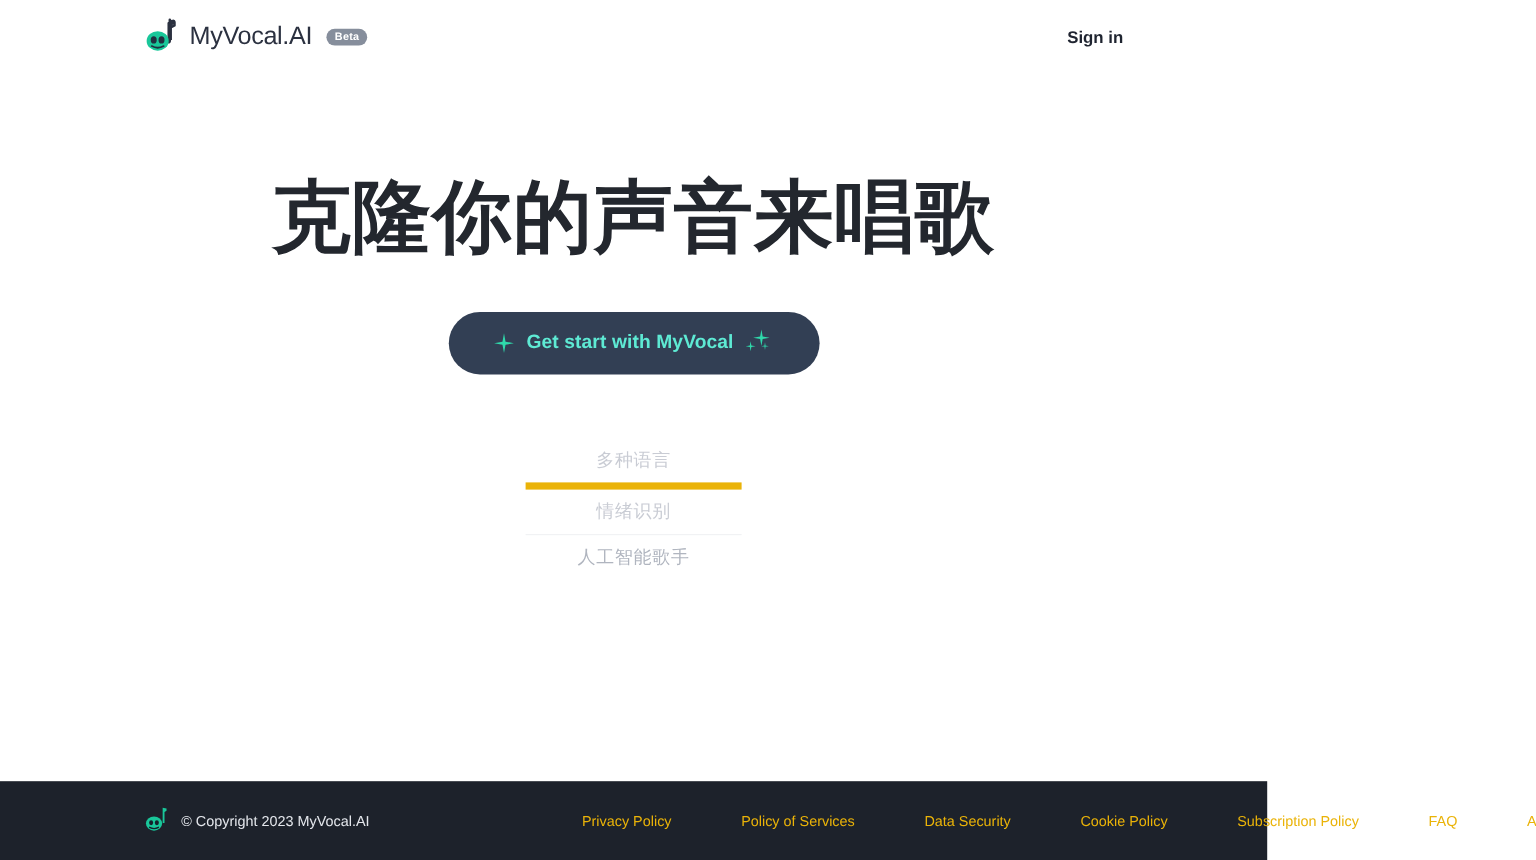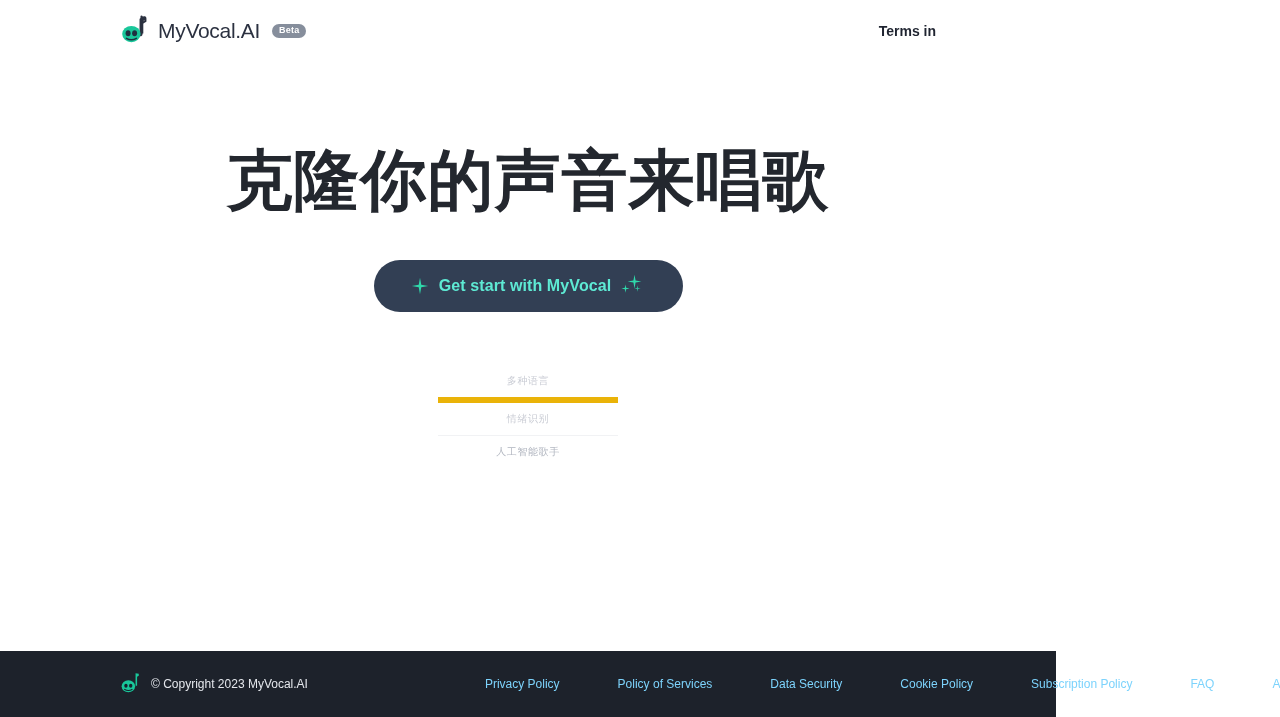--- a/index.html
+++ b/index.html
@@ -149,21 +149,21 @@
   .features {
     margin-top: 53px;
     width: 180px;
     display: flex;
     flex-direction: column;
     align-items: stretch;
   }
 
   .feature-item {
     text-align: center;
-    font-size: 10px;
+    font-size: 15px;
     padding: 9px 0;
     letter-spacing: 0.6px;
     cursor: pointer;
   }
 
   .feature-item.f0 { color: #c9ccd4; }
   .feature-item.f1 { color: #c9ccd4; border-top: 6px solid #eab308; border-bottom: 1px solid #f1f2f4; }
   .feature-item.f2 { color: #b0b5bf; }
 
   
@@ -197,21 +197,21 @@
 
   .footer-links {
     display: flex;
     align-items: center;
     margin-left: 177px;
     gap: 0;
   }
 
   .footer-link {
     font-size: 12px;
-    color: #7dd3fc;
+    color: #eab308;
     white-space: nowrap;
     cursor: pointer;
     padding: 0 29px;
   }
   .footer-link:first-child { padding-left: 0; }
   .footer-link:last-child { padding-right: 0; }
 </style>
 </head>
 <body>
 
@@ -225,21 +225,21 @@
         <path d="M21.2 1.2 L21.2 18.4 L23.3 18.4 L23.3 6.0 L25.6 4.7 L25.6 2.0 Z" fill="#2b3140"></path>
         <ellipse cx="11.4" cy="19.1" rx="9.2" ry="8.1" fill="#19c79a"></ellipse>
         <ellipse cx="8.1" cy="18.3" rx="2.5" ry="3.0" fill="#1f3040"></ellipse>
         <ellipse cx="14.6" cy="18.3" rx="2.5" ry="3.0" fill="#1f3040"></ellipse>
         <path d="M6.4 23.4 Q11.4 26.2 16.4 23.4" fill="none" stroke="#1f3040" stroke-width="1.5" stroke-linecap="round"></path>
       </svg>
       <span class="brand-name">MyVocal.AI</span>
       <span class="beta-badge">Beta</span>
     </div>
 
-    <div class="signin">Terms in</div>
+    <div class="signin">Sign in</div>
   </header>
 
   <main class="main">
 
     <h1 class="hero-title">克隆你的声音来唱歌</h1>
 
 
     <button class="cta-button">
       <svg class="spark spark-left" viewBox="0 0 24 24">
         <path d="M12 1 L13.7 10.3 L23 12 L13.7 13.7 L12 23 L10.3 13.7 L1 12 L10.3 10.3 Z" fill="#2fd9ab"></path>

